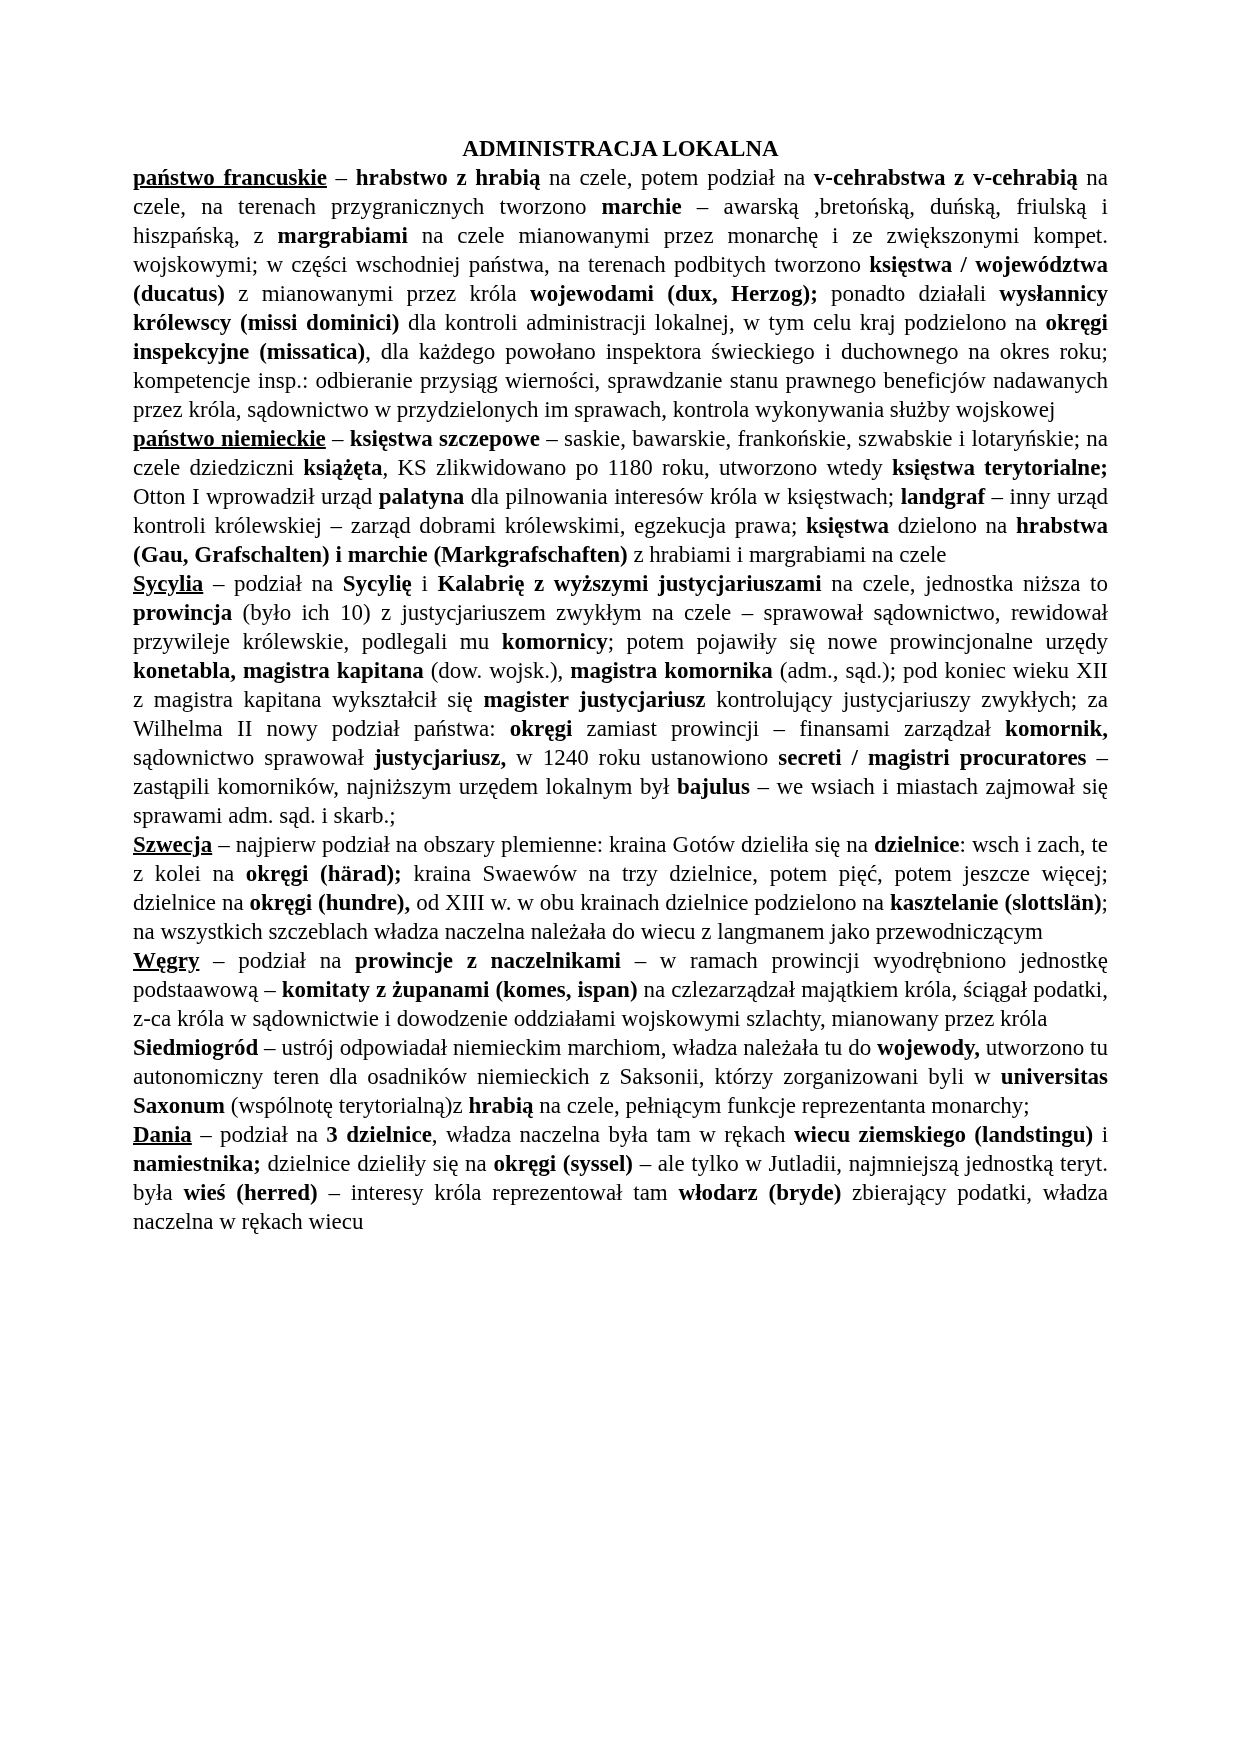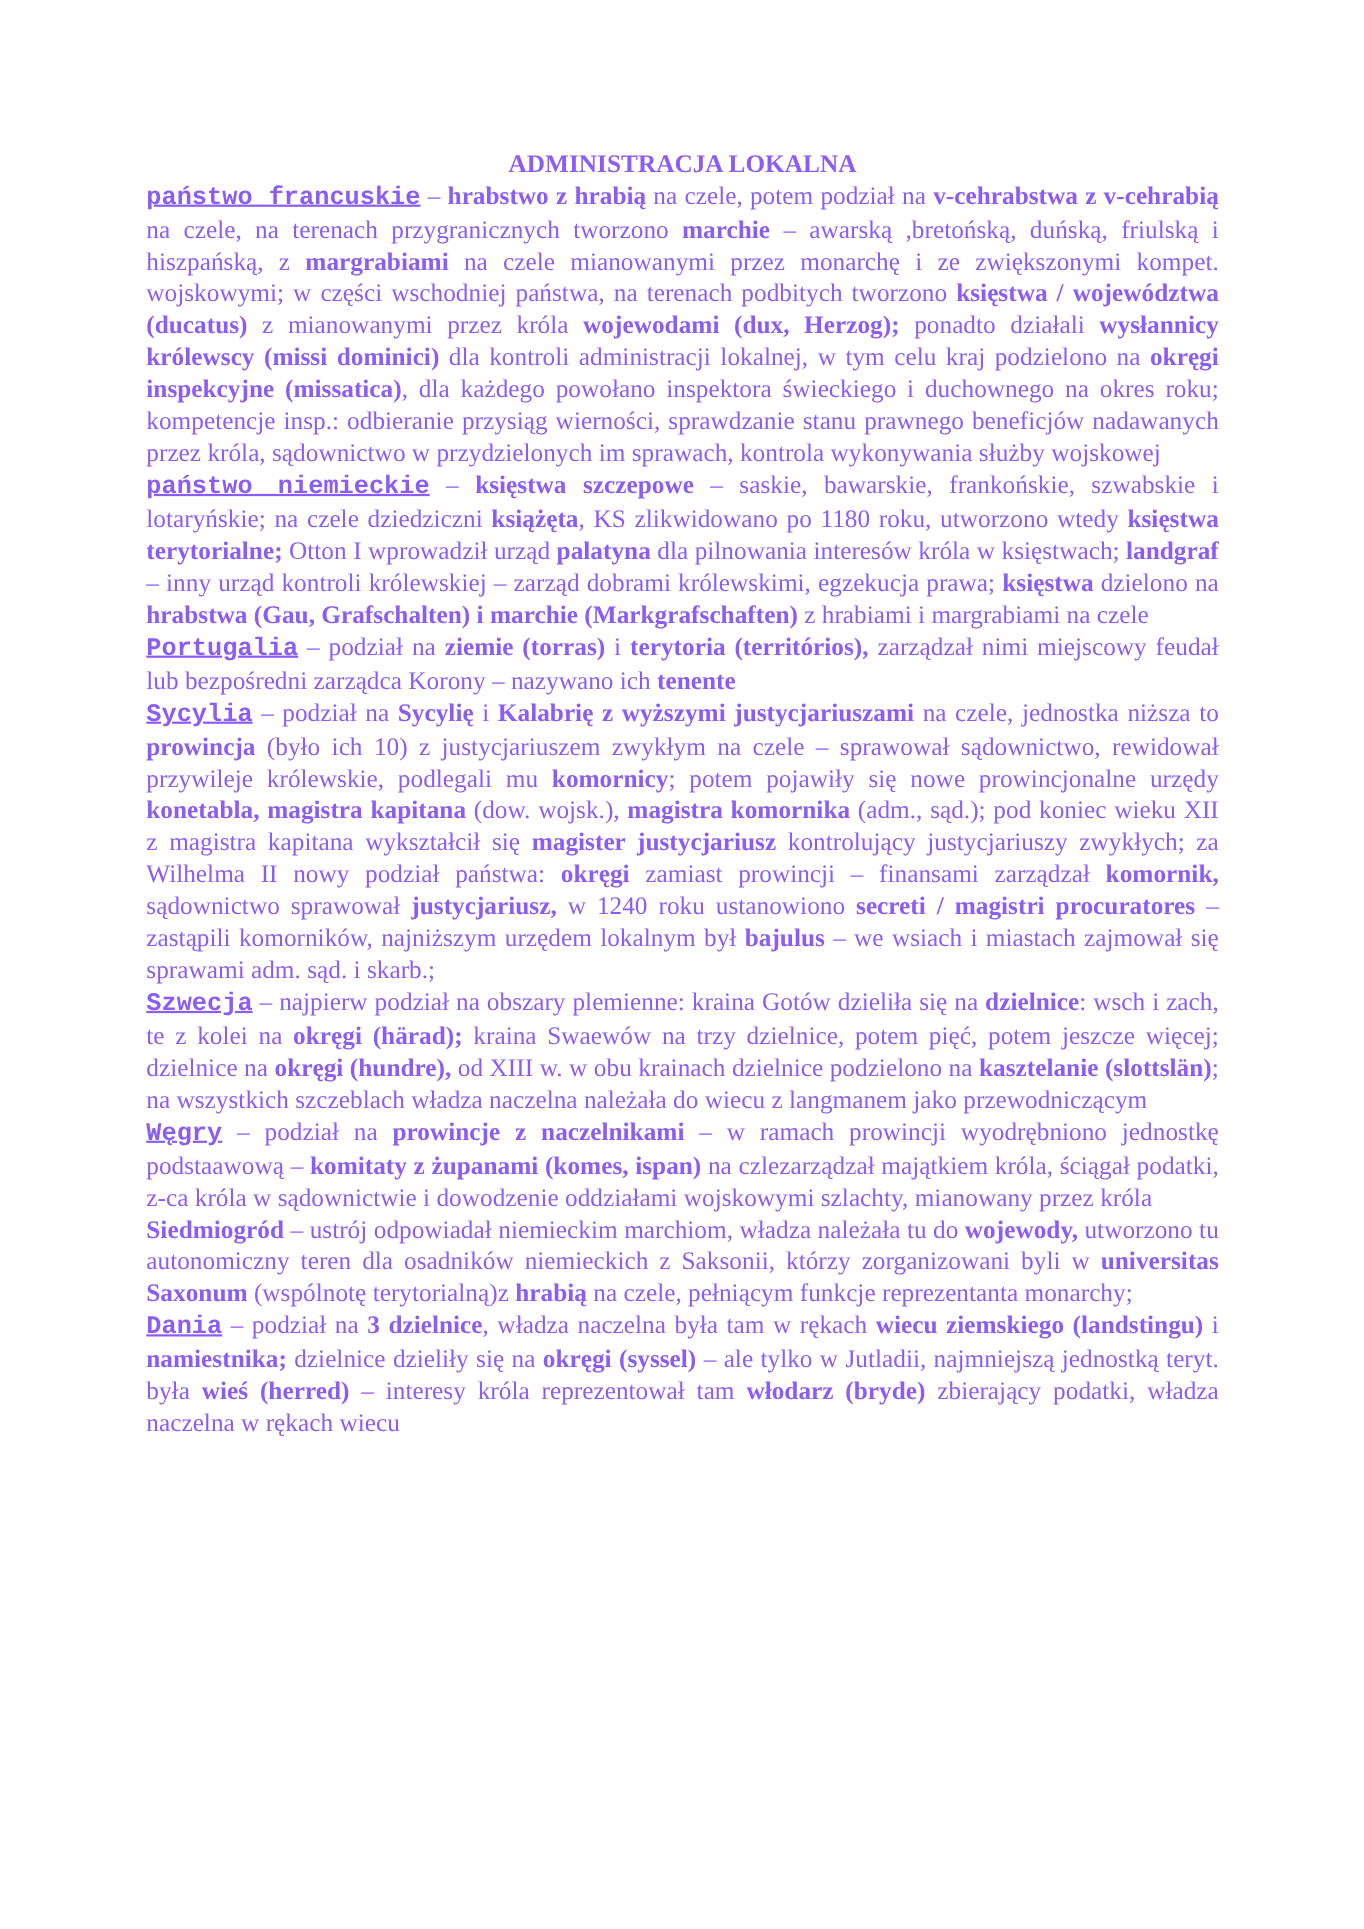--- a/index.html
+++ b/index.html
@@ -5,21 +5,21 @@
   html, body {
     margin: 0;
     padding: 0;
     background: #ffffff;
   }
   .page {
     position: relative;
     width: 1240px;
     height: 1754px;
     background: #ffffff;
-    color: #8b5cf6;
+    color: #000000;
     font-family: "Liberation Serif", "DejaVu Serif", serif;
     overflow: hidden;
   }
   .content {
     position: absolute;
     left: 133px;
     top: 134px;
     width: 975px;
     font-size: 23px;
     line-height: 29px;
@@ -28,32 +28,31 @@
   .doc-title {
     text-align: center;
     font-weight: bold;
     margin: 0;
   }
   .content p {
     margin: 0;
     text-align: justify;
   }
   .b { font-weight: bold; }
-  .u { text-decoration: underline; text-decoration-thickness: 2px; font-family: Liberation Mono, monospace; }
+  .u { text-decoration: underline; text-decoration-thickness: 2px; }
 </style>
 </head>
 <body>
 
 <div class="page">
   <div class="content">
     <div class="doc-title">ADMINISTRACJA LOKALNA</div>
     <div>
         <p><span class="b u">państwo francuskie</span><span> – </span><span class="b">hrabstwo z hrabią</span><span> na czele, potem podział na </span><span class="b">v-cehrabstwa z v-cehrabią</span><span> na czele, na terenach przygranicznych tworzono </span><span class="b">marchie</span><span> – awarską ,bretońską, duńską, friulską i hiszpańską, z </span><span class="b">margrabiami</span><span> na czele mianowanymi przez monarchę i ze zwiększonymi kompet. wojskowymi; w części wschodniej państwa, na terenach podbitych tworzono </span><span class="b">księstwa / województwa (ducatus)</span><span> z mianowanymi przez króla </span><span class="b">wojewodami (dux, Herzog);</span><span> ponadto działali </span><span class="b">wysłannicy królewscy (missi dominici)</span><span> dla kontroli administracji lokalnej, w tym celu kraj podzielono na </span><span class="b">okręgi inspekcyjne (missatica)</span><span>, dla każdego powołano inspektora świeckiego i duchownego na okres roku; kompetencje insp.: odbieranie przysiąg wierności, sprawdzanie stanu prawnego beneficjów nadawanych przez króla, sądownictwo w przydzielonych im sprawach, kontrola wykonywania służby wojskowej</span></p>
         <p><span class="b u">państwo niemieckie</span><span> – </span><span class="b">księstwa szczepowe</span><span> – saskie, bawarskie, frankońskie, szwabskie i lotaryńskie; na czele dziedziczni </span><span class="b">książęta</span><span>, KS zlikwidowano po 1180 roku, utworzono wtedy </span><span class="b">księstwa terytorialne;</span><span> Otton I wprowadził urząd </span><span class="b">palatyna</span><span> dla pilnowania interesów króla w księstwach; </span><span class="b">landgraf</span><span> – inny urząd kontroli królewskiej – zarząd dobrami królewskimi, egzekucja prawa; </span><span class="b">księstwa</span><span>  dzielono na </span><span class="b">hrabstwa (Gau, Grafschalten) i marchie (Markgrafschaften)</span><span> z hrabiami i margrabiami na czele</span></p>
-        <p><span class="b u">Portugalia</span><span> – podział na </span><span class="b">ziemie (torras)</span><span> i </span><span class="b">terytoria (territórios),</span><span> zarządzał nimi miejscowy feudał lub bezpośredni zarządca Korony – nazywano ich </span><span class="b">tenente</span></p>
         <p><span class="b u">Sycylia</span><span> – podział na </span><span class="b">Sycylię</span><span> i </span><span class="b">Kalabrię z wyższymi justycjariuszami</span><span> na czele, jednostka niższa to </span><span class="b">prowincja</span><span> (było ich 10) z justycjariuszem zwykłym na czele – sprawował sądownictwo, rewidował przywileje królewskie, podlegali mu </span><span class="b">komornicy</span><span>; potem pojawiły się nowe prowincjonalne urzędy </span><span class="b">konetabla, magistra kapitana</span><span> (dow. wojsk.), </span><span class="b">magistra komornika</span><span> (adm., sąd.); pod koniec wieku XII z magistra kapitana wykształcił się </span><span class="b">magister justycjariusz</span><span> kontrolujący justycjariuszy zwykłych; za Wilhelma II nowy podział państwa: </span><span class="b">okręgi</span><span> zamiast prowincji – finansami zarządzał </span><span class="b">komornik,</span><span> sądownictwo sprawował </span><span class="b">justycjariusz,</span><span> w 1240 roku ustanowiono </span><span class="b">secreti / magistri procuratores</span><span> – zastąpili komorników, najniższym urzędem lokalnym był </span><span class="b">bajulus</span><span> – we wsiach i miastach zajmował się sprawami adm. sąd. i skarb.;</span></p>
         <p><span class="b u">Szwecja</span><span> – najpierw podział na obszary plemienne: kraina Gotów dzieliła się na </span><span class="b">dzielnice</span><span>: wsch i zach, te z kolei na </span><span class="b">okręgi (härad);</span><span> kraina Swaewów na trzy dzielnice, potem pięć, potem jeszcze więcej; dzielnice na </span><span class="b">okręgi (hundre),</span><span> od XIII w. w obu krainach dzielnice podzielono na </span><span class="b">kasztelanie (slottslän)</span><span>; na wszystkich szczeblach władza naczelna należała do wiecu z langmanem jako przewodniczącym</span></p>
         <p><span class="b u">Węgry</span><span> – podział na </span><span class="b">prowincje z naczelnikami</span><span> – w ramach prowincji wyodrębniono jednostkę podstaawową – </span><span class="b">komitaty z żupanami (komes, ispan)</span><span> na czlezarządzał majątkiem króla, ściągał podatki, z-ca króla w sądownictwie i dowodzenie oddziałami wojskowymi szlachty, mianowany przez króla</span></p>
         <p><span class="b">Siedmiogród</span><span> – ustrój odpowiadał niemieckim marchiom, władza należała tu do </span><span class="b">wojewody,</span><span> utworzono tu autonomiczny teren dla osadników niemieckich z Saksonii, którzy zorganizowani byli w </span><span class="b">universitas Saxonum</span><span> (wspólnotę terytorialną)z </span><span class="b">hrabią</span><span> na czele, pełniącym funkcje reprezentanta monarchy;</span></p>
         <p><span class="b u">Dania</span><span> – podział na </span><span class="b">3 dzielnice</span><span>, władza naczelna była tam w rękach </span><span class="b">wiecu ziemskiego (landstingu)</span><span> i </span><span class="b">namiestnika;</span><span> dzielnice dzieliły się na </span><span class="b">okręgi (syssel)</span><span> – ale tylko w Jutladii, najmniejszą jednostką teryt. była </span><span class="b">wieś (herred)</span><span> – interesy króla reprezentował tam </span><span class="b">włodarz (bryde)</span><span> zbierający podatki, władza naczelna w rękach wiecu</span></p>
       </div>
   </div>
 </div>
 
 </body></html>

